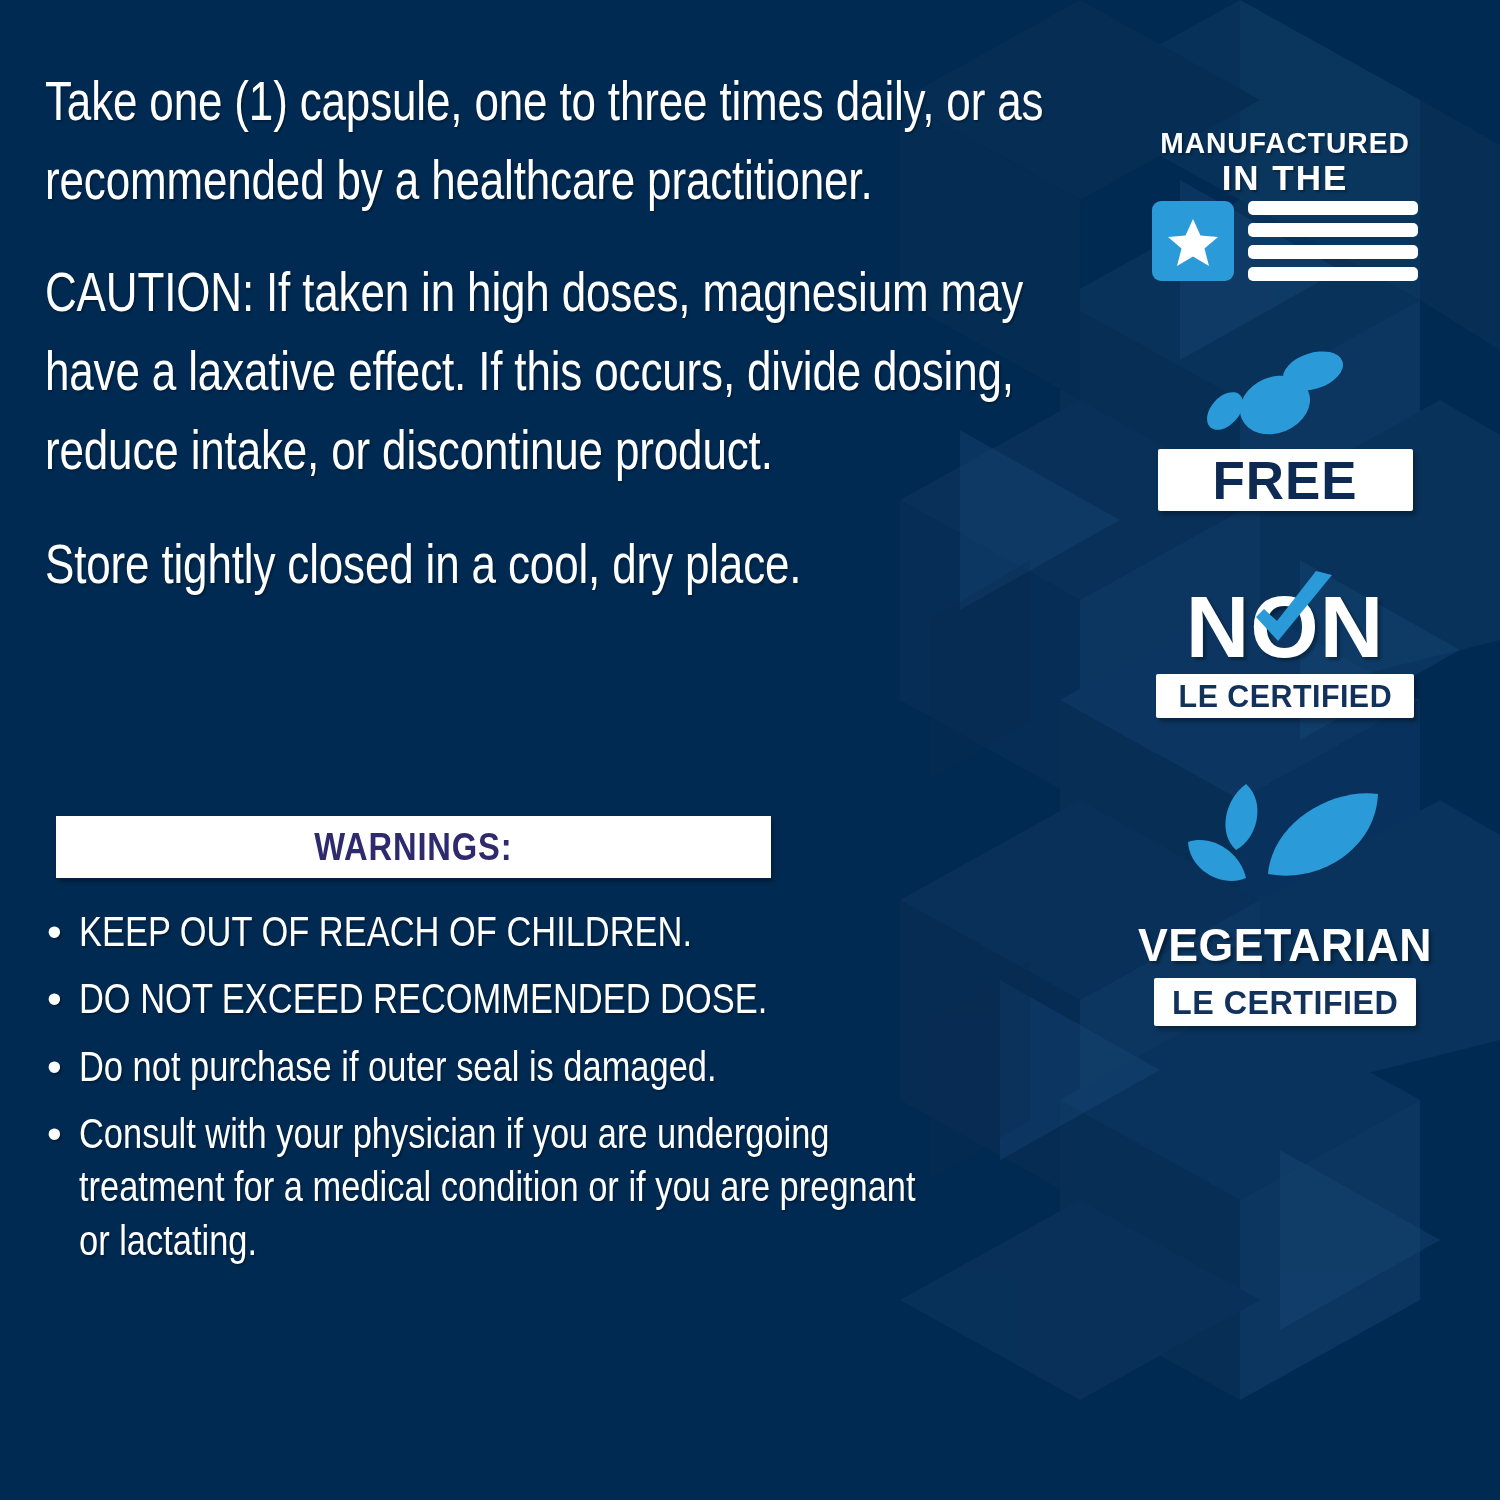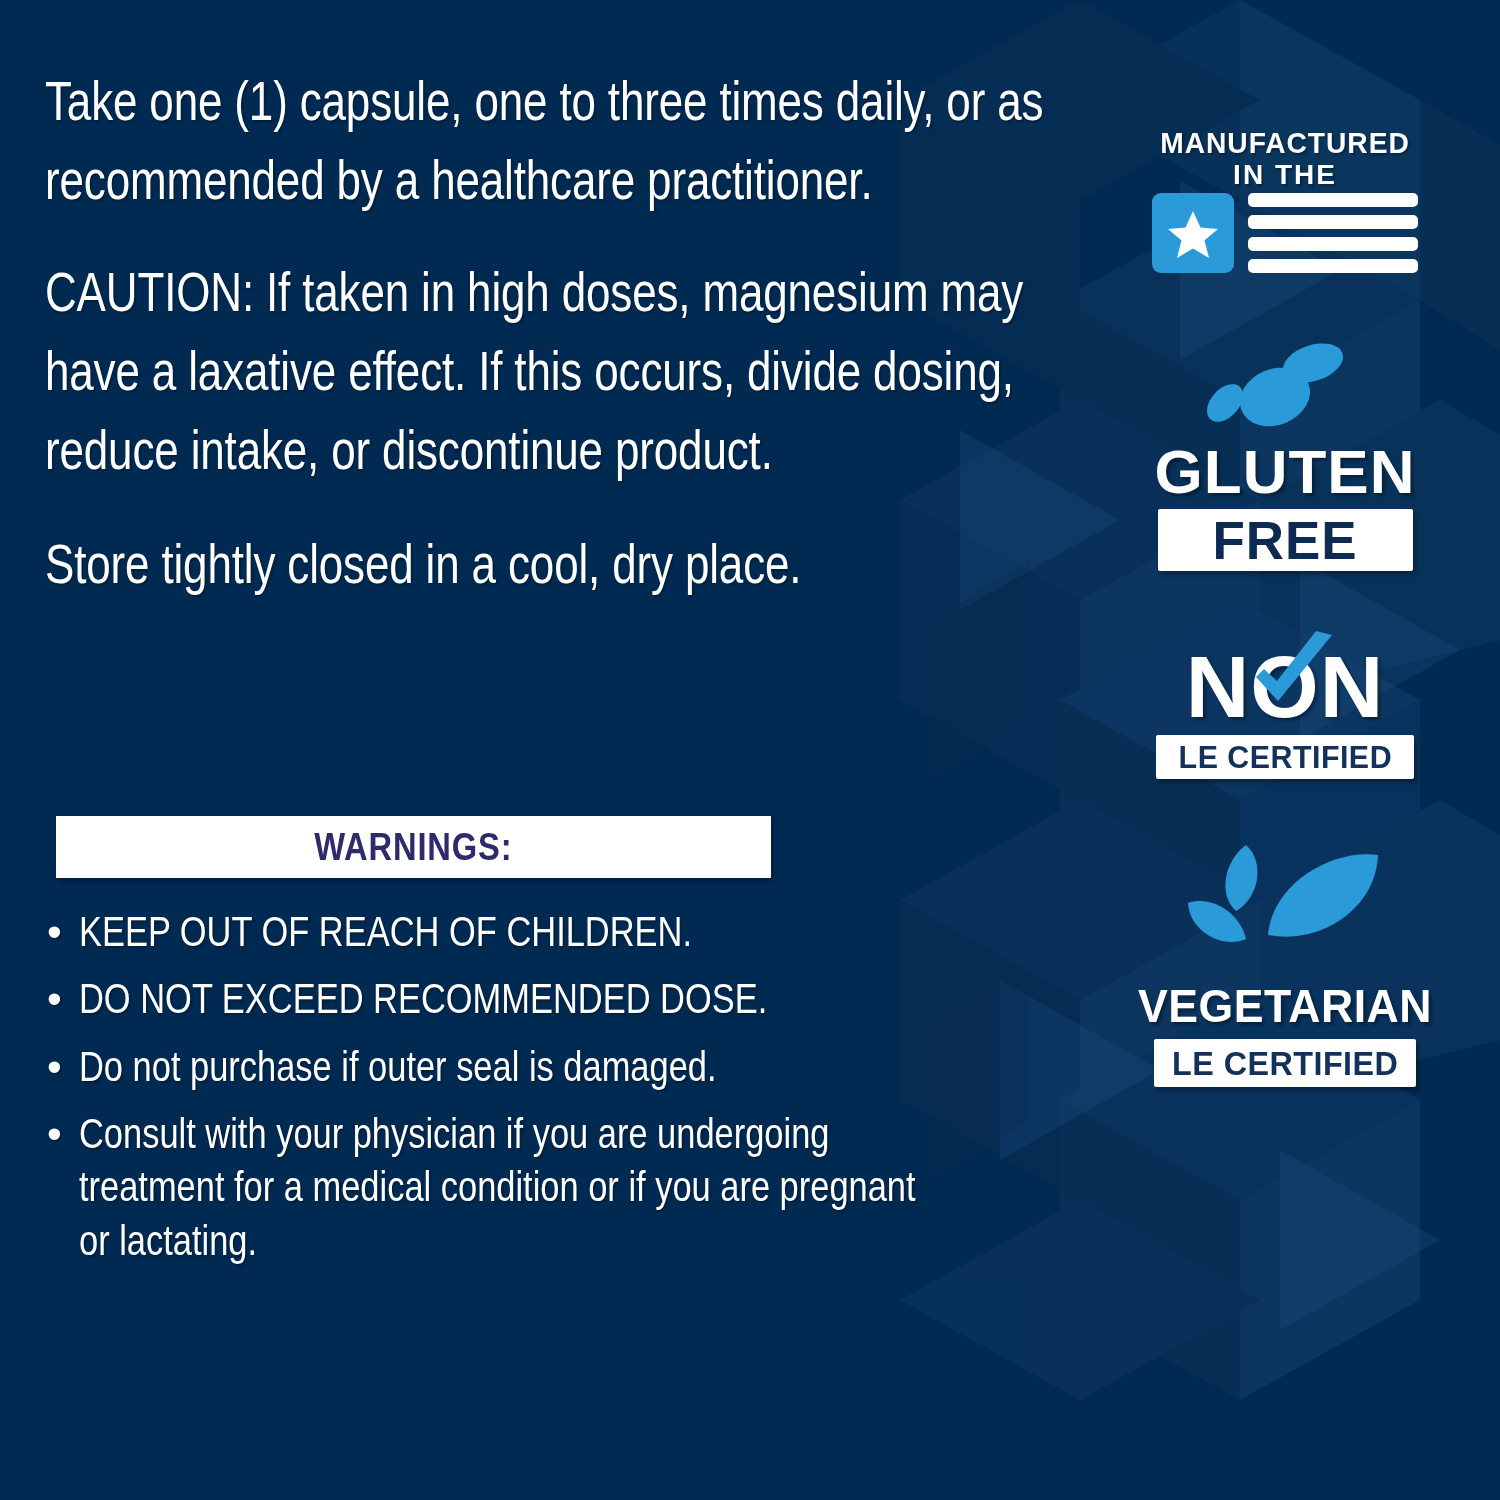--- a/index.html
+++ b/index.html
@@ -123,21 +123,21 @@
     font-size: 30px;
     font-weight: 700;
     letter-spacing: 1px;
     line-height: 1.0;
     transform: scaleX(0.94);
     text-shadow: 2px 2px 2px rgba(0,0,0,0.3);
   }
   .usa-line2 {
     text-align: center;
     color: #ffffff;
-    font-size: 28px;
+    font-size: 35px;
     font-weight: 700;
     letter-spacing: 2px;
     line-height: 1.05;
     margin-top: 2px;
     text-shadow: 2px 2px 2px rgba(0,0,0,0.3);
   }
   .usa-big {
     text-align: center;
     color: #ffffff;
     font-size: 96px;
@@ -342,21 +342,20 @@
     <div class="sp-usa"></div>
 
     <div class="badge">
       <div class="gf-leaves">
         <svg width="172" height="94" viewBox="0 0 172 94" xmlns="http://www.w3.org/2000/svg">
           <ellipse cx="114" cy="22" rx="31" ry="18" fill="#2b9ad8" transform="rotate(-18 114 22)"></ellipse>
           <ellipse cx="76" cy="56" rx="36" ry="28" fill="#2b9ad8" transform="rotate(-22 76 56)"></ellipse>
           <ellipse cx="26" cy="62" rx="22" ry="14" fill="#2b9ad8" transform="rotate(-48 26 62)"></ellipse>
         </svg>
       </div>
-      <div class="gf-word">GLUTEN</div>
       <div class="pill pill-gf">
         <span class="pill-text">FREE</span>
       </div>
     </div>
 
     <div class="sp-gf"></div>
 
     <div class="badge">
       <div class="ngmo-row">
         <span>NON</span>

